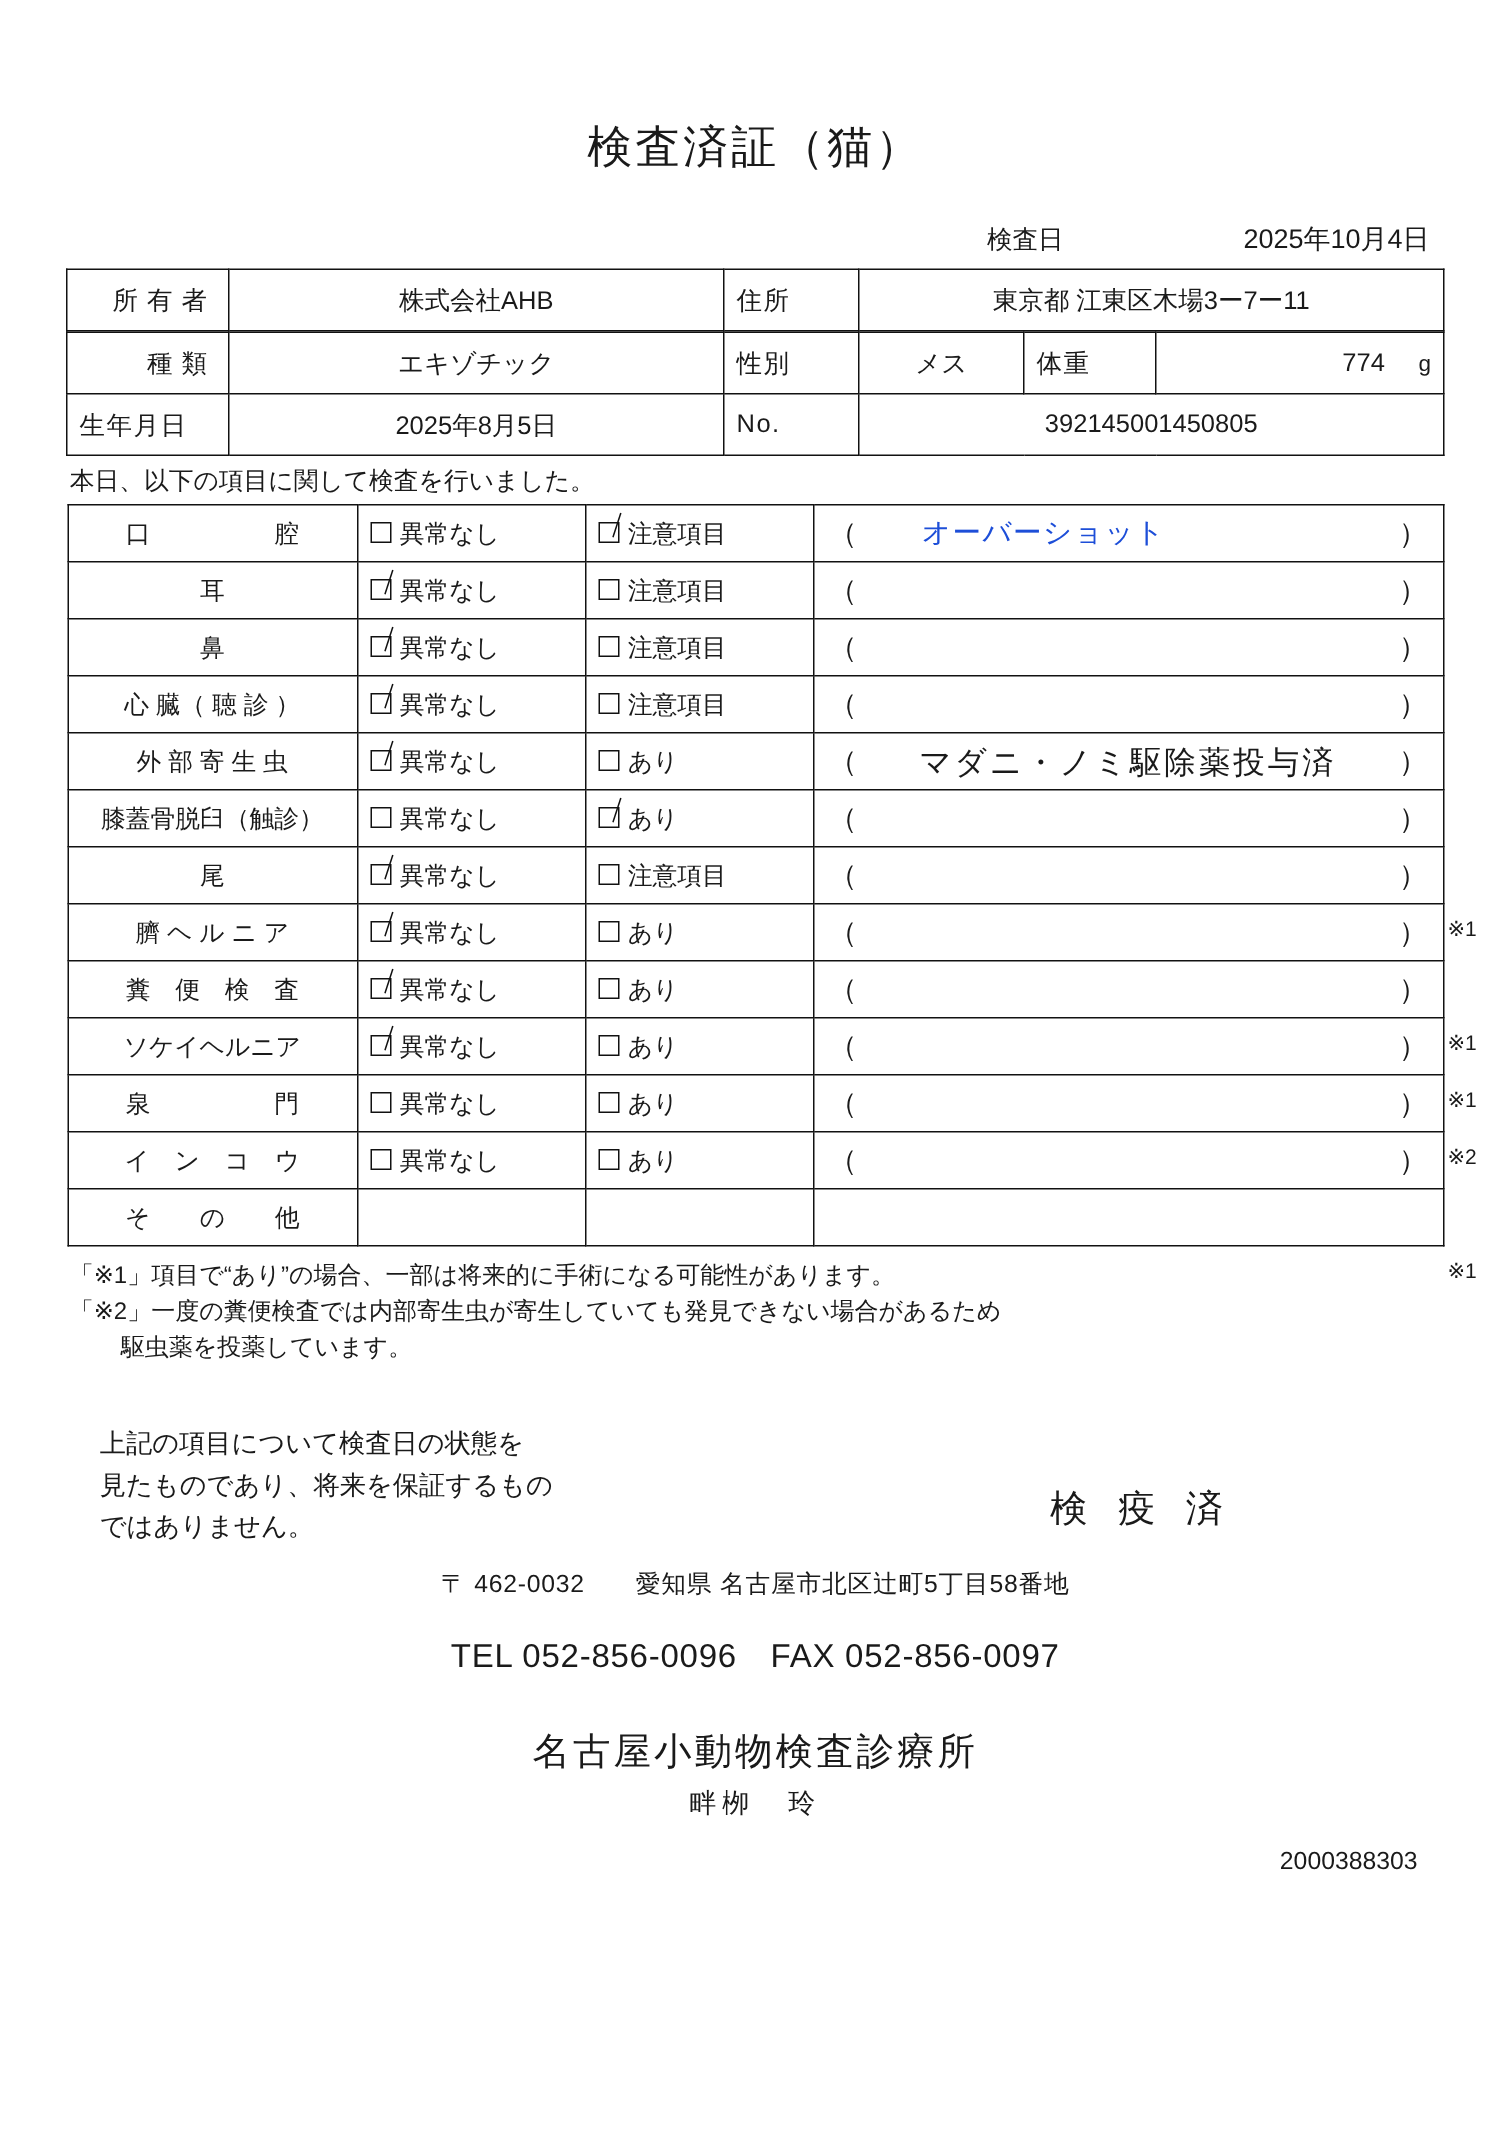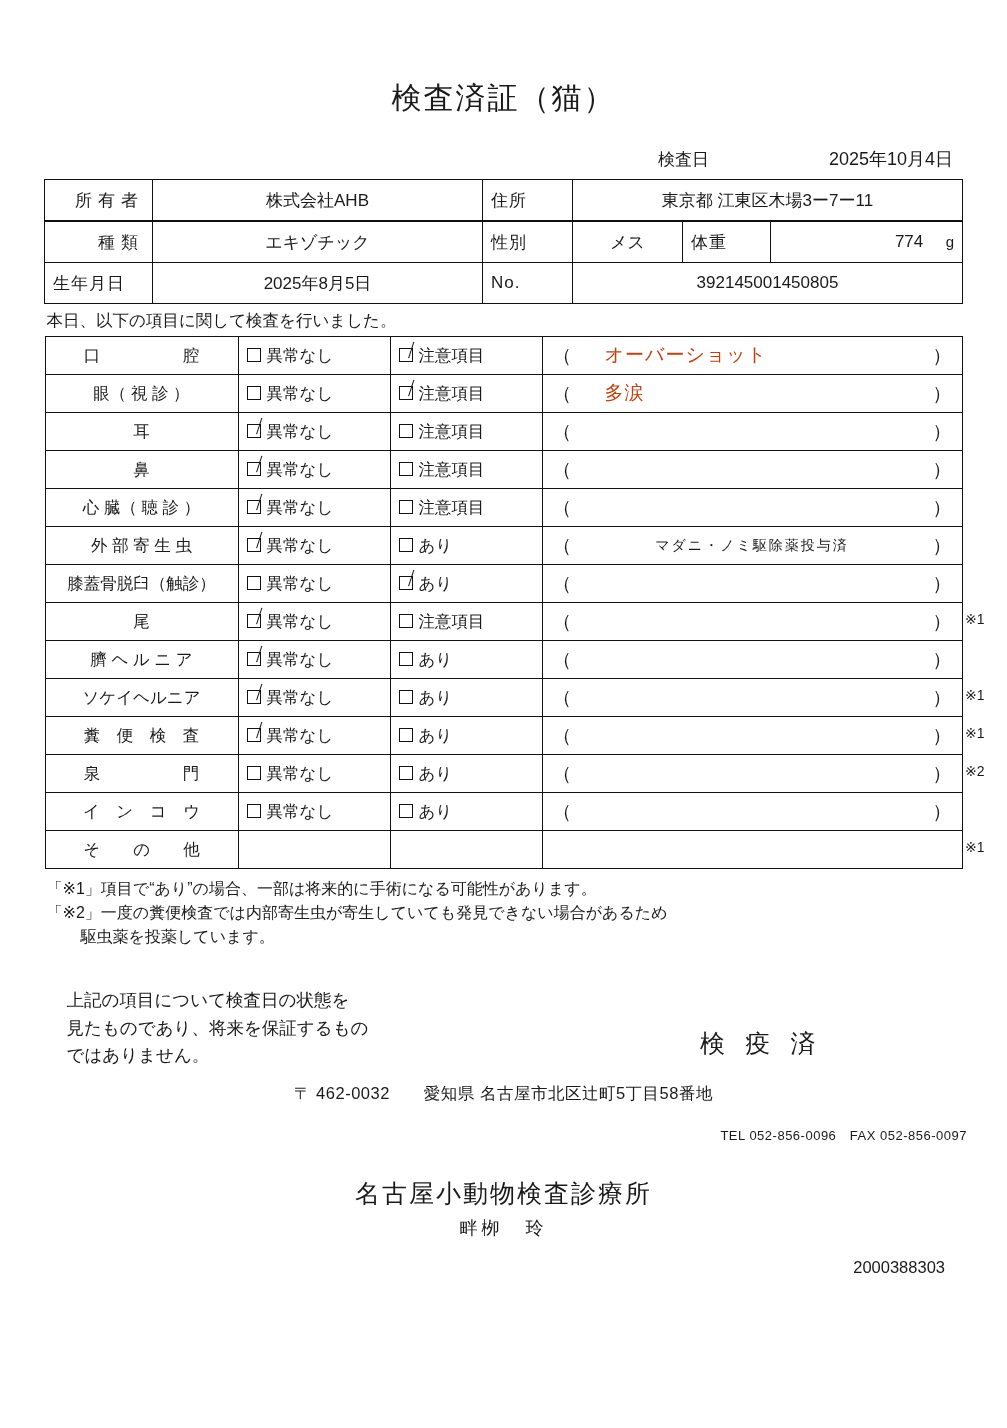--- a/index.html
+++ b/index.html
@@ -127,35 +127,35 @@
     top: -9px;
     width: 10px;
     height: 17px;
     border-right: 1.6px solid #111;
     transform: rotate(18deg);
   }
   .paren-l { position: absolute; left: 10px; top: 50%; transform: translateY(-50%); font-size: 19px;}
   .paren-r { position: absolute; right: 10px; top: 50%; transform: translateY(-50%); font-size: 19px;}
   .hand {
     position: absolute;
-    left: 62px;
+    left: 72px;
     top: 50%;
     transform: translateY(-52%);
     font-family: "DejaVu Sans", sans-serif;
     font-size: 19px;
     letter-spacing: 1px;
-    color: #c2410c;
+    color: #1d4ed8;
   }
   .printed-mid {
     position: absolute;
     left: 0; right: 0;
     top: 50%;
     transform: translateY(-50%);
     text-align: center;
-    font-size: 14px;
+    font-size: 21px;
     letter-spacing: 2px;
   }
   .mark {
     position: absolute;
     left: 925px;
     font-size: 14px;
     white-space: nowrap;
   }
   
   .footnotes {
@@ -187,22 +187,22 @@
     letter-spacing: 7px;
   }
   
   .addr {
     text-align: center;
     font-size: 16.5px;
     margin-top: 4px;
     letter-spacing: 0.5px;
   }
   .tel {
-    text-align: right;
-    font-size: 13px;
+    text-align: center;
+    font-size: 22px;
     margin-top: 22px;
     letter-spacing: 0.5px;
   }
   .clinic {
     text-align: center;
     font-size: 25px;
     margin-top: 32px;
     letter-spacing: 2px;
   }
   .person {
@@ -286,30 +286,20 @@
             <td class="c-name">口　　　　　腔</td>
             <td class="c-opt1"><span class="box"></span><span>異常なし</span></td>
             <td class="c-opt2"><span class="box checked"></span><span>注意項目</span></td>
             <td class="c-free">
               <span class="paren-l">（</span>
               <span class="paren-r">）</span>
               <span class="hand">オーバーショット</span>
             </td>
           </tr>
           <tr>
-            <td class="c-name">眼（ 視 診 ）</td>
-            <td class="c-opt1"><span class="box"></span><span>異常なし</span></td>
-            <td class="c-opt2"><span class="box checked"></span><span>注意項目</span></td>
-            <td class="c-free">
-              <span class="paren-l">（</span>
-              <span class="paren-r">）</span>
-              <span class="hand">多涙</span>
-            </td>
-          </tr>
-          <tr>
             <td class="c-name">耳</td>
             <td class="c-opt1"><span class="box checked"></span><span>異常なし</span></td>
             <td class="c-opt2"><span class="box"></span><span>注意項目</span></td>
             <td class="c-free">
               <span class="paren-l">（</span>
               <span class="paren-r">）</span>
             </td>
           </tr>
           <tr>
             <td class="c-name">鼻</td>
@@ -360,30 +350,30 @@
           <tr>
             <td class="c-name">臍 ヘ ル ニ ア</td>
             <td class="c-opt1"><span class="box checked"></span><span>異常なし</span></td>
             <td class="c-opt2"><span class="box"></span><span>あり</span></td>
             <td class="c-free">
               <span class="paren-l">（</span>
               <span class="paren-r">）</span>
             </td>
           </tr>
           <tr>
+            <td class="c-name">糞　便　検　査</td>
+            <td class="c-opt1"><span class="box checked"></span><span>異常なし</span></td>
+            <td class="c-opt2"><span class="box"></span><span>あり</span></td>
+            <td class="c-free">
+              <span class="paren-l">（</span>
+              <span class="paren-r">）</span>
+            </td>
+          </tr>
+          <tr>
             <td class="c-name">ソケイヘルニア</td>
-            <td class="c-opt1"><span class="box checked"></span><span>異常なし</span></td>
-            <td class="c-opt2"><span class="box"></span><span>あり</span></td>
-            <td class="c-free">
-              <span class="paren-l">（</span>
-              <span class="paren-r">）</span>
-            </td>
-          </tr>
-          <tr>
-            <td class="c-name">糞　便　検　査</td>
             <td class="c-opt1"><span class="box checked"></span><span>異常なし</span></td>
             <td class="c-opt2"><span class="box"></span><span>あり</span></td>
             <td class="c-free">
               <span class="paren-l">（</span>
               <span class="paren-r">）</span>
             </td>
           </tr>
           <tr>
             <td class="c-name">泉　　　　　門</td>
             <td class="c-opt1"><span class="box"></span><span>異常なし</span></td>

